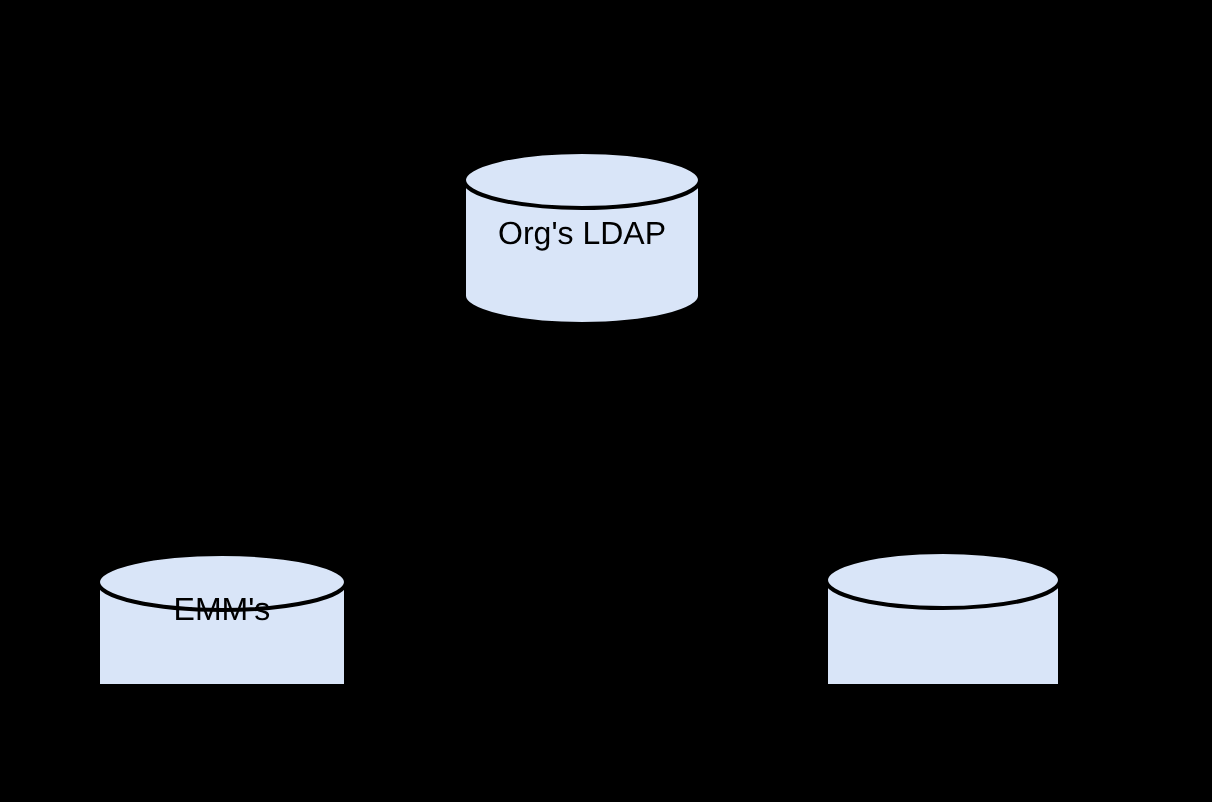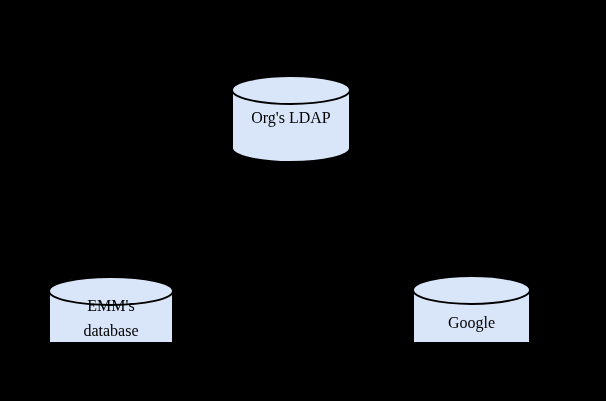--- a/index.html
+++ b/index.html
@@ -6,21 +6,21 @@
     margin: 0;
     padding: 0;
     background: #000000;
   }
   .canvas {
     position: relative;
     width: 606px;
     height: 342px;
     overflow: hidden;
     background: #000000;
-    font-family: Liberation Serif, serif;
+    font-family: Liberation Sans, sans-serif;
   }
   .canvas svg {
     position: absolute;
     left: 0;
     top: 0;
   }
   .node-label {
     position: absolute;
     text-align: center;
     color: #000000;
@@ -57,20 +57,16 @@
     </g>
 
   </svg>
 
   <div class="node-label" style="left:232px; top:105px; width:118px;">
     <div>Org's LDAP</div>
   </div>
 
   <div class="node-label" style="left:49px; top:293px; width:124px;">
     <div>EMM's</div>
-    <div>database</div>
   </div>
 
-  <div class="node-label" style="left:413px; top:310px; width:117px;">
-    <div>Google</div>
-  </div>
 
 </div>
 
 </body></html>

